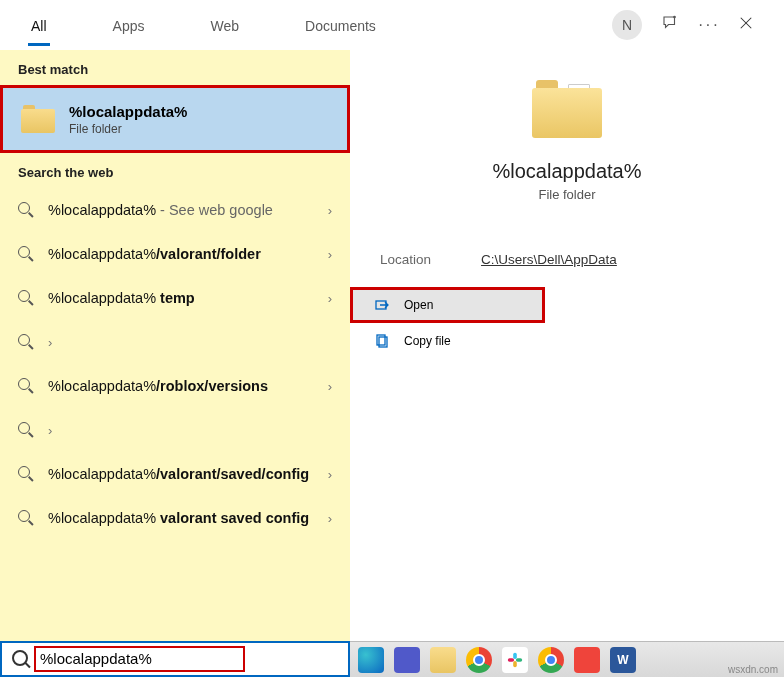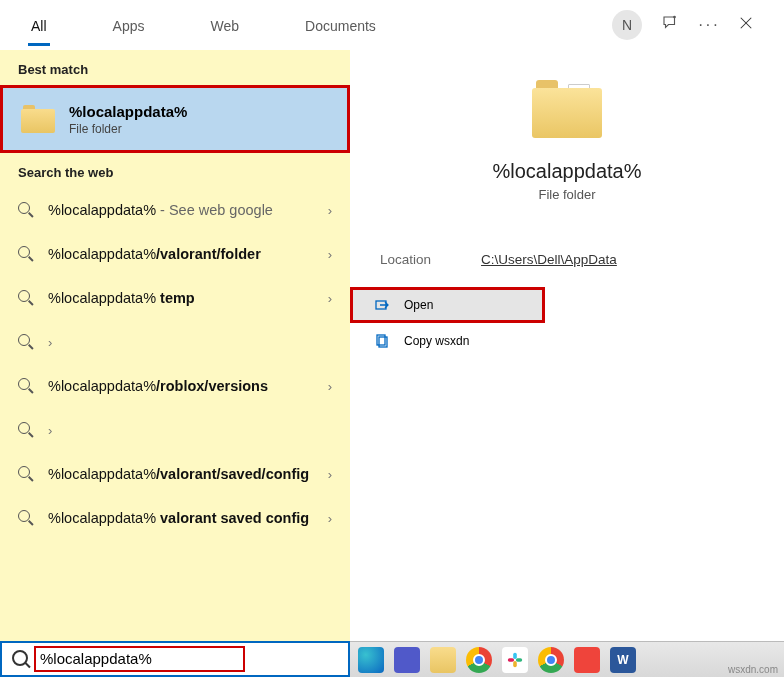--- a/index.html
+++ b/index.html
@@ -178,21 +178,21 @@
               <rect x="2" y="4" width="10" height="8"></rect>
               <path d="M6 8h8M11 5l3 3-3 3"></path>
             </svg></span>
     <span>Open</span>
         </div>
         <div class="action-row">
           <span class="act-icon"><svg width="16" height="16" viewBox="0 0 16 16" fill="none" stroke="#0067c0" stroke-width="1.3">
               <rect x="3" y="2" width="8" height="10"></rect>
               <rect x="5" y="4" width="8" height="10"></rect>
             </svg></span>
-    <span>Copy wsxdn</span>
+    <span>Copy file</span>
         </div>
       </div>
   </div>
 </div>
 
 <div class="searchbar">
   <span class="search-glyph"></span>
   <span class="search-hl">
     <input class="search-input" value="%localappdata%" style="">
   </span>

